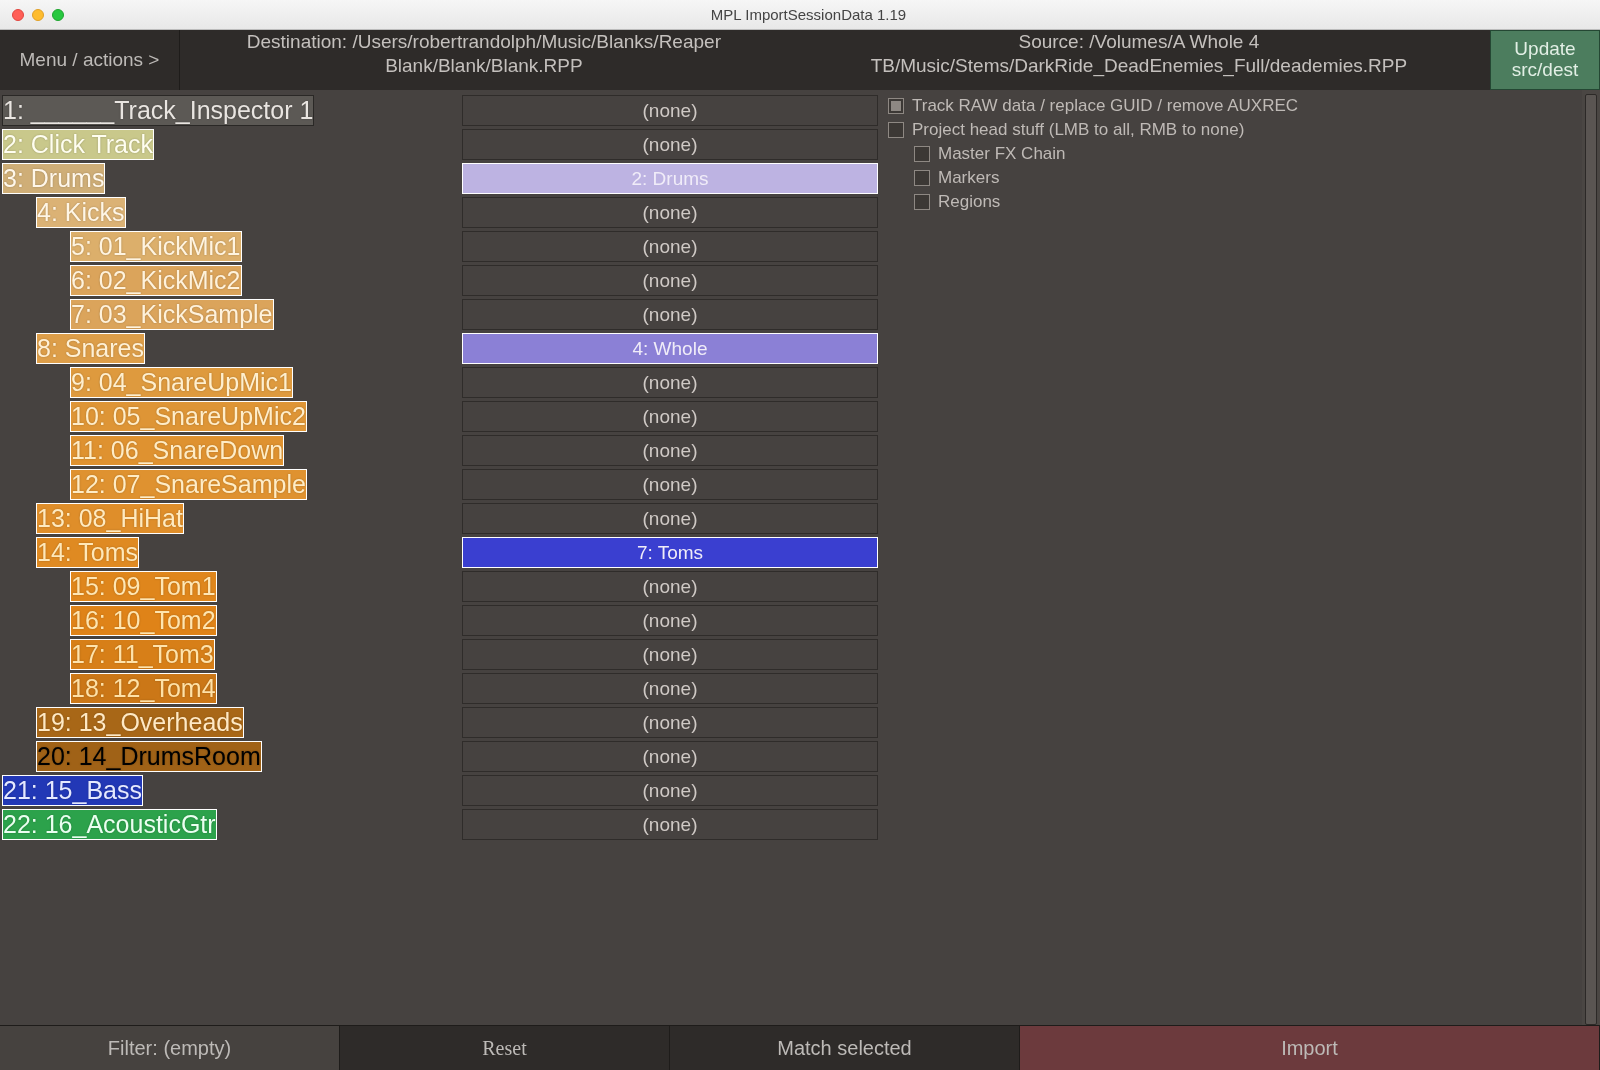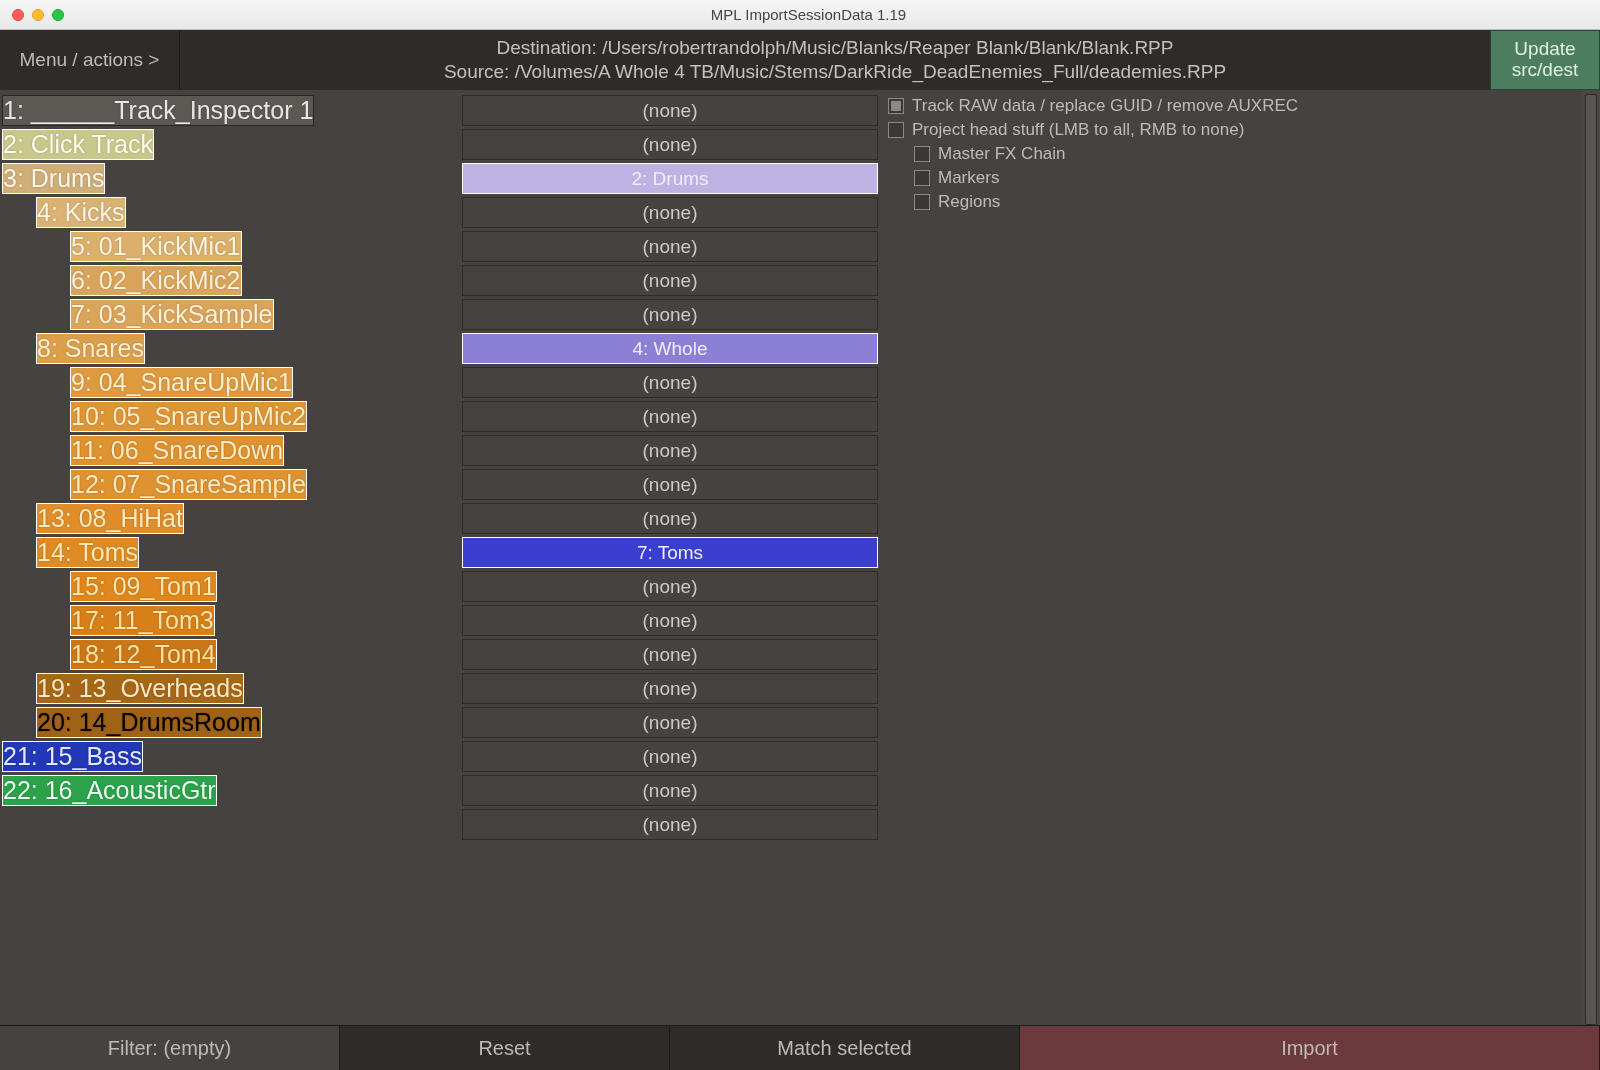--- a/index.html
+++ b/index.html
@@ -33,21 +33,21 @@
     display:flex;
     background:#2e2b29;
     height:60px;
   }
   .menu-btn {
     width:180px; display:flex; align-items:center; justify-content:center;
     border-right:1px solid #1e1c1a;
     color:#bdbab7; font-size:19px; cursor:pointer;
   }
   .paths {
-    flex:1; display:flex; flex-direction:column; justify-content:center;
+    flex:1; display:flex; flex-direction:row; justify-content:center;
     text-align:center; font-size:19px; color:#c4c0bd; line-height:1.25;
     overflow:hidden;
   }
   .update-btn {
     width:110px; background:#4c7d5e; color:#e2efe5;
     display:flex; flex-direction:column; align-items:center; justify-content:center;
     font-size:19px; line-height:1.1; cursor:pointer;
     border:1px solid #244733;
   }
 
@@ -104,21 +104,21 @@
     display:flex; height:45px; background:#2e2b29;
     border-top:1px solid #1e1c1a;
     overflow:hidden;
   }
   .footer > div {
     display:flex; align-items:center; justify-content:center;
     font-size:20px; color:#bdbab7; cursor:pointer;
     border-right:1px solid #1e1c1a;
   }
   .f-filter { flex:1; max-width:340px; background:#46423f; }
-  .f-reset  { flex:1; max-width:330px; }
+  .f-reset  { flex:1; max-width:330px;font-family:Liberation Serif, serif; }
   .f-match  { flex:1; max-width:350px; }
   .f-import { flex:1; background:#6c3a3d; color:#e6c7c9; font-size:24px; border-right:none; }
 
   
   .window {
     height:100%; width:100%; display:flex; flex-direction:column;
   }
 </style>
 </head>
 <body>
@@ -234,20 +234,27 @@
           <div class="ind">
             <div class="pad"></div>
             <div class="src-cell" style="background: rgb(223, 138, 34); color: rgb(255, 232, 185);">14: Toms</div>
           </div>
         </div>
         <div class="row">
           <div class="ind">
             <div class="pad"></div>
             <div class="pad"></div>
             <div class="src-cell" style="background: rgb(223, 134, 28); color: rgb(255, 230, 179);">15: 09_Tom1</div>
+          </div>
+        </div>
+        <div class="row">
+          <div class="ind">
+            <div class="pad"></div>
+            <div class="pad"></div>
+            <div class="src-cell" style="background: rgb(223, 131, 24); color: rgb(255, 229, 175);">16: 10_Tom2</div>
           </div>
         </div>
         <div class="row">
           <div class="ind">
             <div class="pad"></div>
             <div class="pad"></div>
             <div class="src-cell" style="background: rgb(215, 127, 24); color: rgb(255, 227, 171);">17: 11_Tom3</div>
           </div>
         </div>
         <div class="row">

